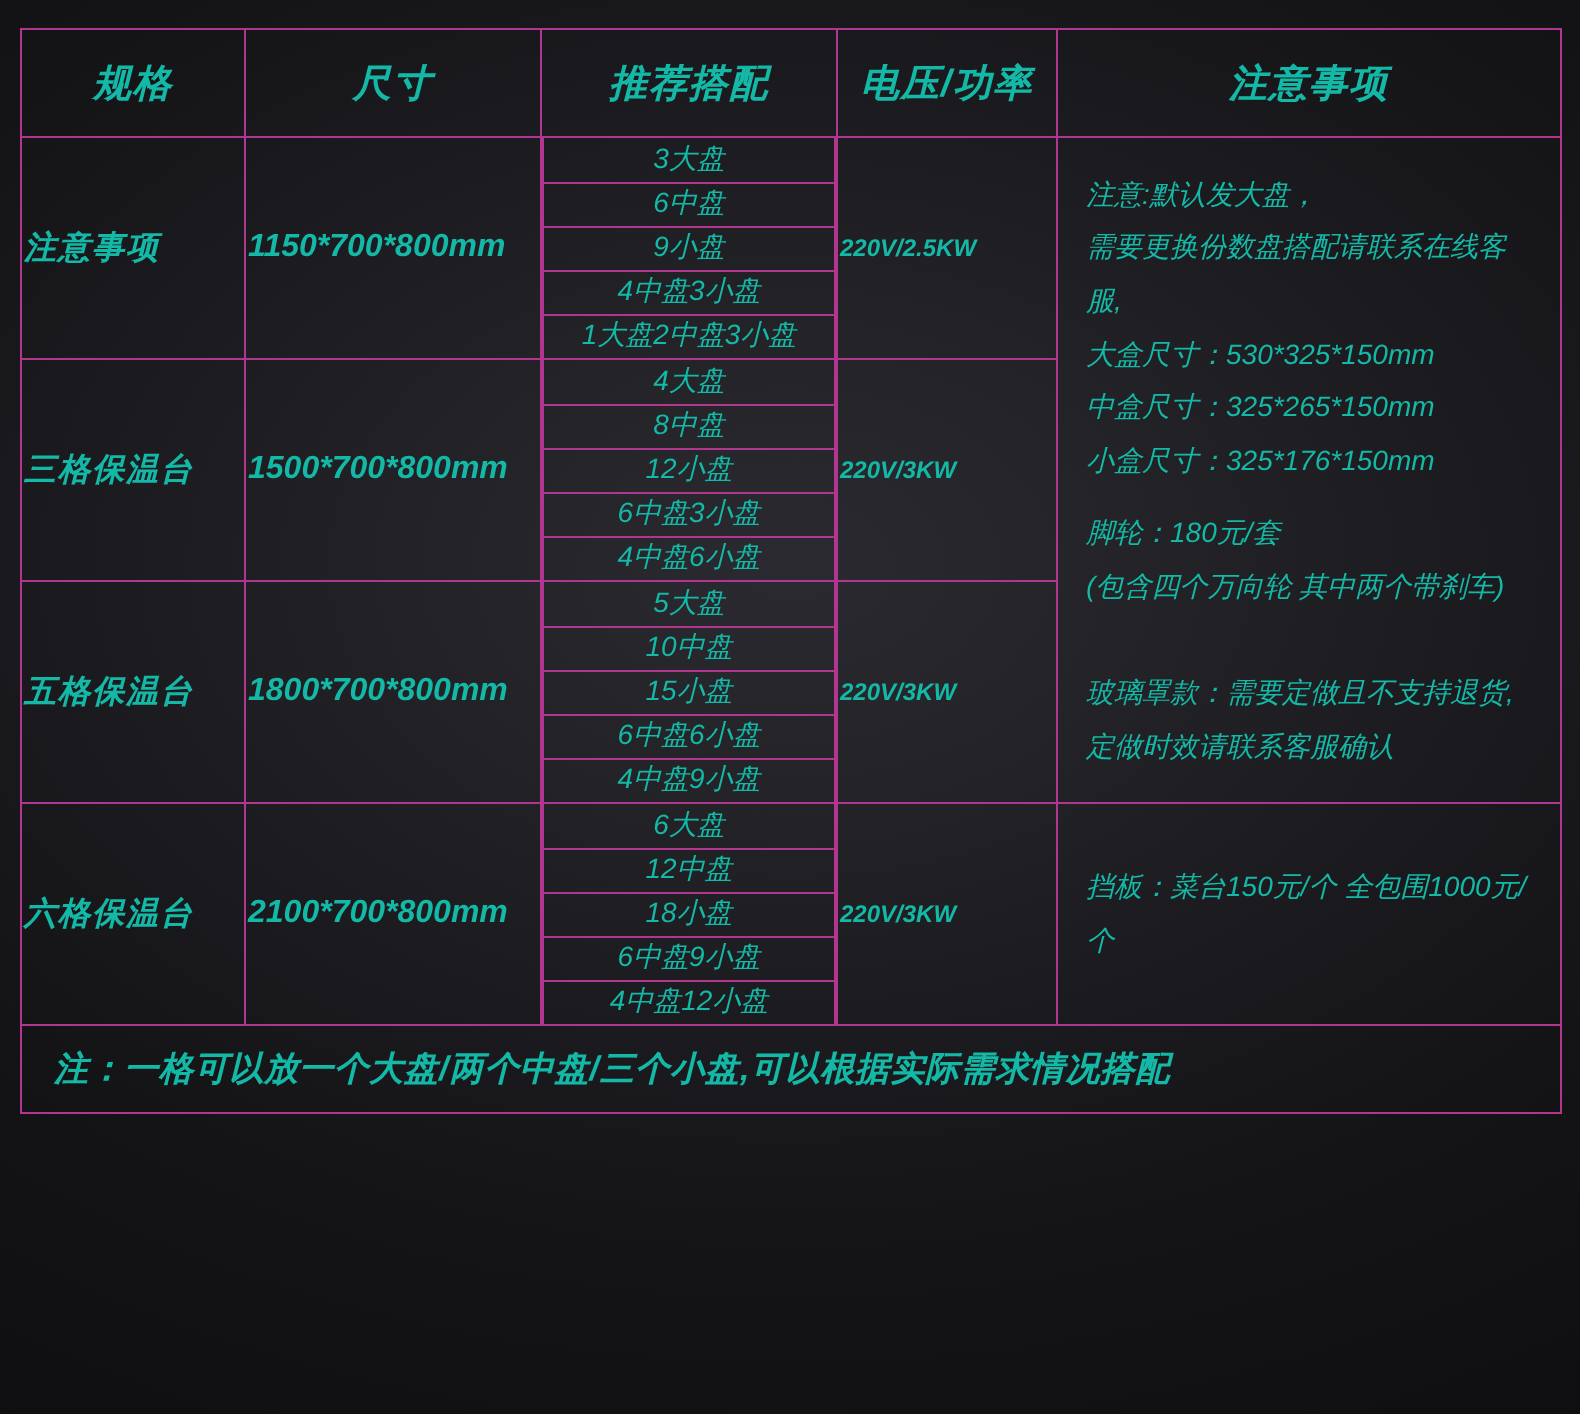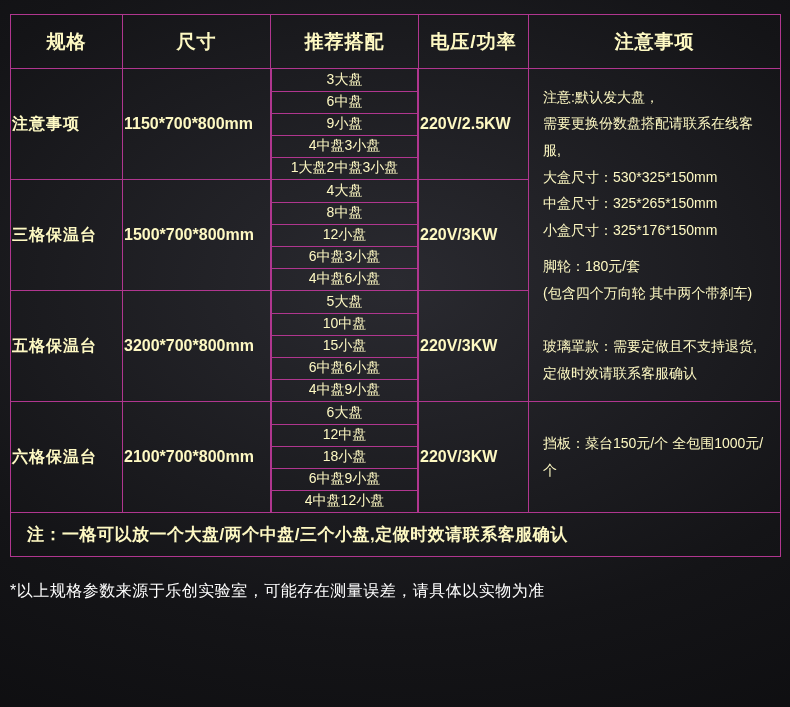--- a/index.html
+++ b/index.html
@@ -26,21 +26,22 @@
   }
   table.spec {
     width: 770px;
     margin: 0 auto;
     border-collapse: collapse;
     table-layout: fixed;
   }
   table.spec th, table.spec td {
     border: 1px solid #b0368f;
     vertical-align: middle;
-    color: #fef9c3;
+    color: #14b8a6;
+    font-style: italic;
   }
   table.spec th {
     height: 54px;
     font-size: 19px;
     font-weight: bold;
     letter-spacing: 1px;
   }
   col.c1 { width: 112px; }
   col.c2 { width: 148px; }
   col.c3 { width: 148px; }
@@ -50,21 +51,21 @@
   td.model {
     font-size: 16px;
     font-weight: bold;
     letter-spacing: 1px;
   }
   td.size {
     font-size: 16px;
     font-weight: bold;
   }
   td.volt {
-    font-size: 16px;
+    font-size: 12px;
     font-weight: bold;
   }
   
   .pairs {
     width: 100%;
     border-collapse: collapse;
   }
   .pairs td {
     border: 1px solid #b0368f;
     border-left: none;
@@ -192,21 +193,21 @@
                   <td>4中盘6小盘</td>
                 </tr>
           </tbody>
             </table>
         </td>
         <td class="volt">220V/3KW</td>
       </tr>
 
       <tr>
         <td class="model">五格保温台</td>
-        <td class="size">3200*700*800mm</td>
+        <td class="size">1800*700*800mm</td>
         <td class="pairscell">
           <table class="pairs">
             <tbody>
                 <tr>
                   <td>5大盘</td>
                 </tr>
             <tr>
                   <td>10中盘</td>
                 </tr>
             <tr>
@@ -248,20 +249,19 @@
           </tbody>
             </table>
         </td>
         <td class="volt">220V/3KW</td>
         <td class="notes">
           <div class="notes-block">挡板：菜台150元/个  全包围1000元/个</div>
         </td>
       </tr>
 
       <tr class="footnote-row">
-        <td colspan="5">注：一格可以放一个大盘/两个中盘/三个小盘,定做时效请联系客服确认</td>
+        <td colspan="5">注：一格可以放一个大盘/两个中盘/三个小盘,可以根据实际需求情况搭配</td>
       </tr>
     </tbody>
   </table>
 
-  <div class="disclaimer">*以上规格参数来源于乐创实验室，可能存在测量误差，请具体以实物为准</div>
 
 </div>
 
 </body></html>

